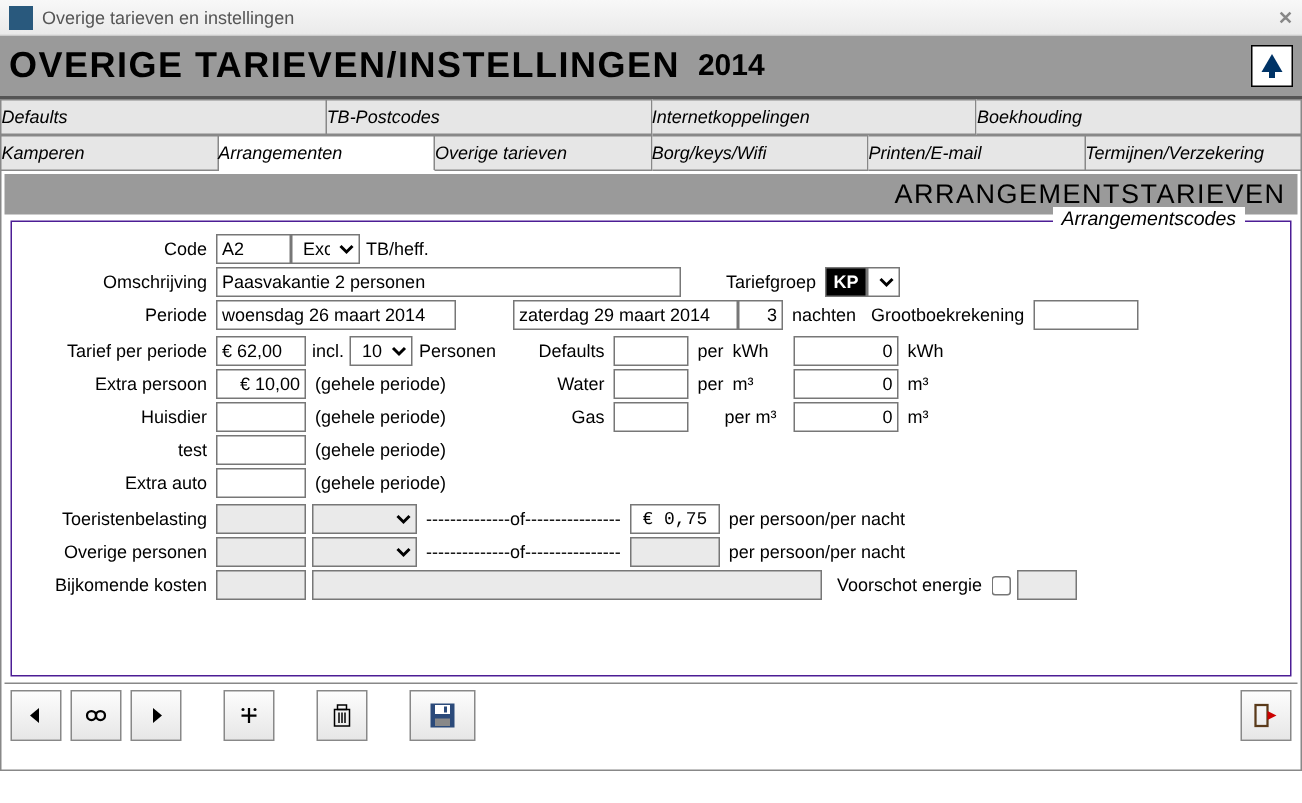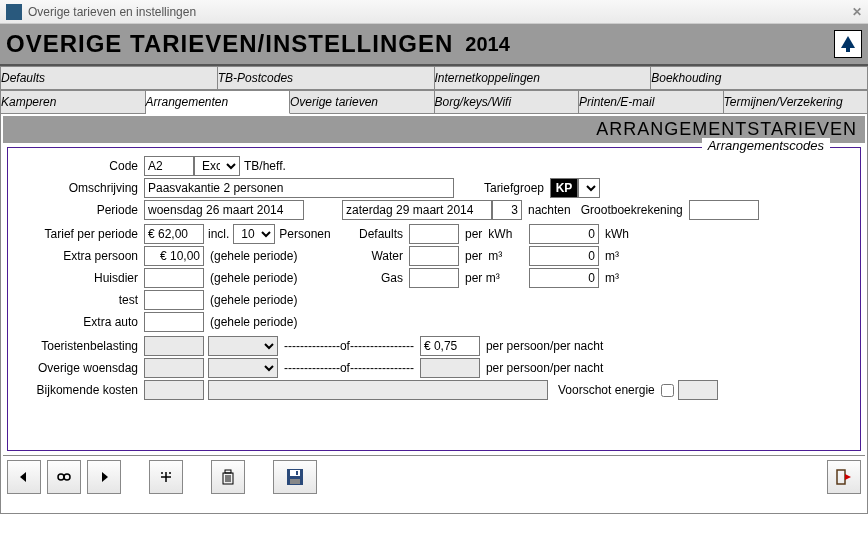--- a/index.html
+++ b/index.html
@@ -153,21 +153,21 @@
           </div>
           <div class="row">
             <span class="lbl">Water</span>
             <input class="fld" style="width: 50px;" value="">
             <span style="margin-left:6px">per</span>
             <span style="margin-left:6px">m³</span>
           </div>
           <div class="row">
             <span class="lbl">Gas</span>
             <input class="fld" style="width: 50px;" value="">
-            <span style="margin-left:6px">per m³</span>
+            <span style="margin-left:24px">per m³</span>
           </div>
         </div>
 
         <div class="col3">
           <div class="row">
             <input class="fld" style="width: 70px; text-align: right;" value="0">
             <span style="margin-left:6px">kWh</span>
           </div>
           <div class="row">
             <input class="fld" style="width: 70px; text-align: right;" value="0">
@@ -179,25 +179,25 @@
           </div>
         </div>
       </div>
 
       <div class="longsection">
         <div class="row">
           <span class="lbl">Toeristenbelasting</span>
           <input class="fld" readonly="" style="width: 60px;" value="">
           <select class="fld" readonly="" style="width:70px;margin-left:4px;background:#eaeaea"></select>
           <span style="margin:0 6px" class="of">--------------of----------------</span>
-          <input class="fld" style="width: 60px; text-align: left;" value="€ 0,75">
+          <input class="fld" style="width: 60px; text-align: center; font-family: Liberation Mono, monospace;" value="€ 0,75">
           <span style="margin-left:6px">per persoon/per nacht</span>
         </div>
         <div class="row">
-          <span class="lbl">Overige woensdag</span>
+          <span class="lbl">Overige personen</span>
           <input class="fld" readonly="" style="width: 60px;" value="">
           <select class="fld" readonly="" style="width:70px;margin-left:4px;background:#eaeaea"></select>
           <span style="margin:0 6px" class="of">--------------of----------------</span>
           <input class="fld" readonly="" style="width: 60px;" value="">
           <span style="margin-left:6px">per persoon/per nacht</span>
         </div>
         <div class="row">
           <span class="lbl">Bijkomende kosten</span>
           <input class="fld" readonly="" style="width: 60px;" value="">
           <input class="fld" readonly="" style="width: 340px; margin-left: 4px;" value="">

